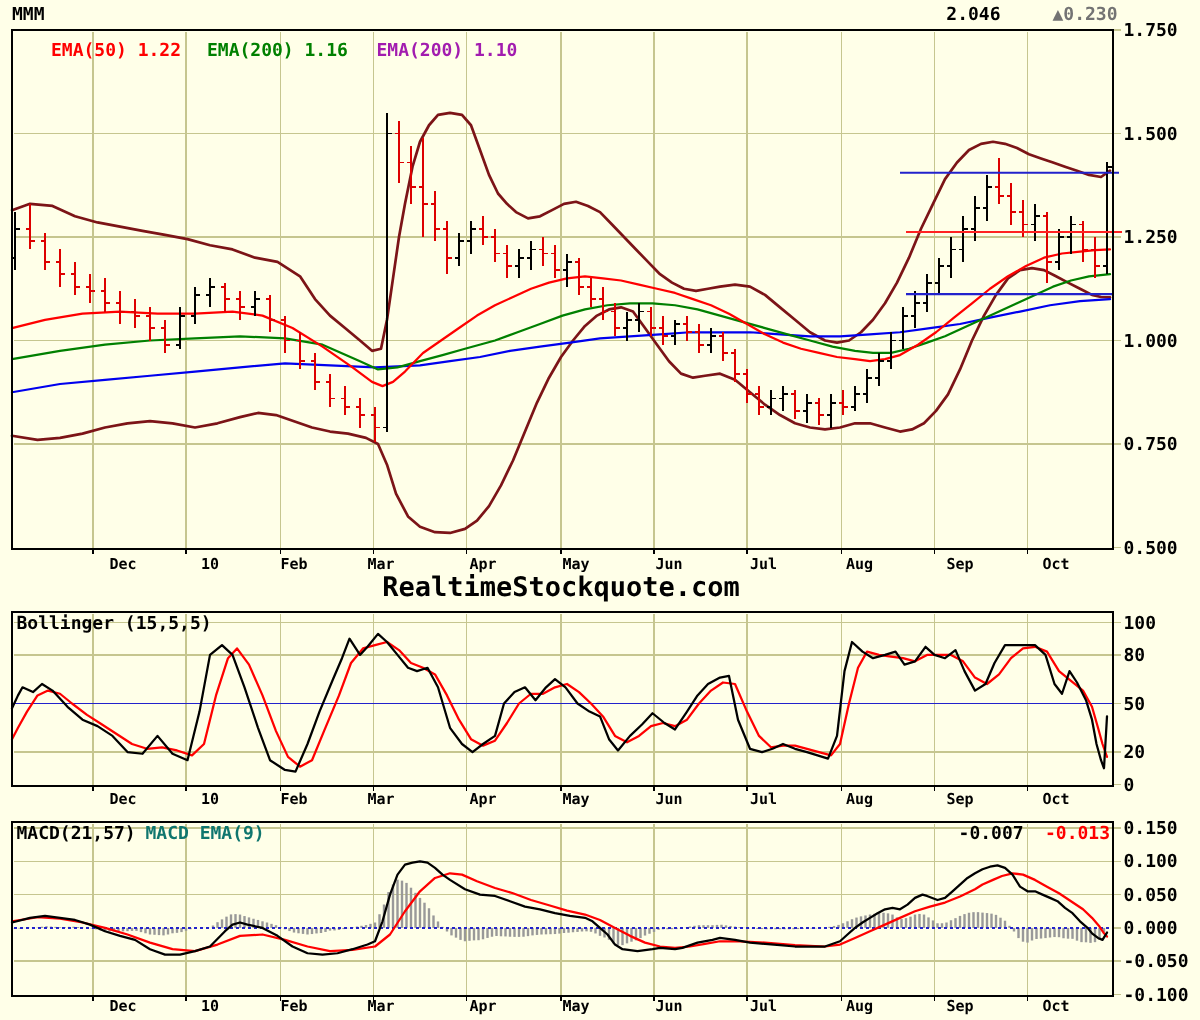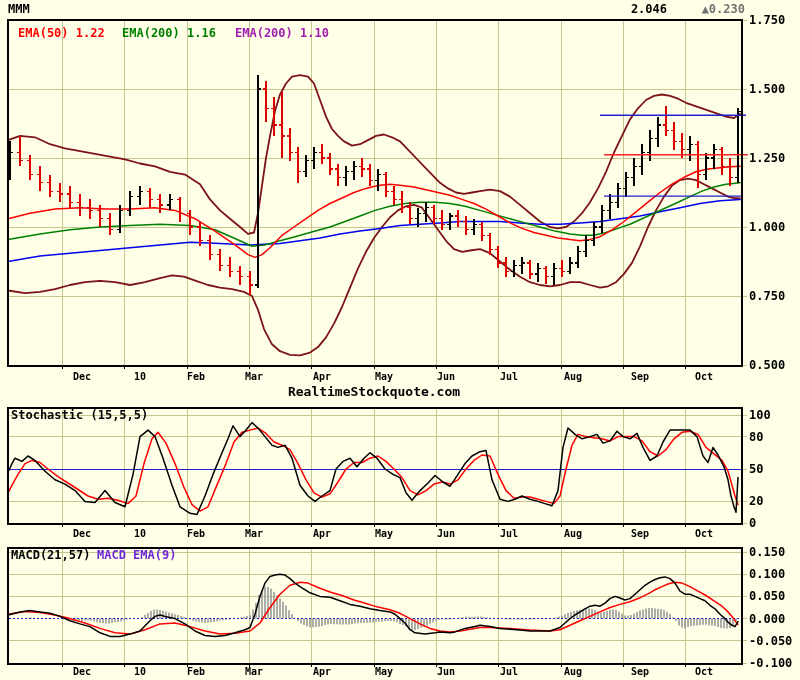--- a/index.html
+++ b/index.html
@@ -3,28 +3,28 @@
 <meta charset="utf-8">
 <style>
   html,body{margin:0;padding:0;}
   body{width:800px;height:680px;background:#FFFFE8;font-family:"DejaVu Sans Mono","Liberation Mono",monospace;}
   #stage{position:relative;width:800px;height:680px;overflow:hidden;}
   #chart{position:absolute;left:0;top:0;}
   .txt{position:absolute;font-weight:bold;font-size:12px;color:#000;white-space:nowrap;line-height:13px;}
   #hdr-last{left:597px;top:3px;width:70px;text-align:right;}
   #hdr-change{left:677px;top:3px;width:68px;text-align:right;}
   #hdr-symbol{left:8px;top:3px;}
-  #watermark{left:0;top:385px;width:748px;text-align:center;font-size:13px;}
+  #watermark{left:0;top:385px;width:748px;text-align:center;font-size:18px;}
   #stoch-title{left:11px;top:409px;}
   #stoch-readout{left:520px;top:409px;width:220px;text-align:right;}
   #macd-title{left:11px;top:549px;}
   #macd-sub{left:97px;top:549px;}
   #macd-readout{left:560px;top:549px;width:180px;text-align:right;}
   .legend-row span{position:absolute;top:0;}
-  #legend{position:absolute;left:0;top:27px;width:748px;height:14px;}
+  #legend{position:absolute;left:16px;top:27px;width:748px;height:14px;}
   .xlabels span{position:absolute;transform:translateX(-50%);font-weight:bold;font-size:10px;}
   .xlabels{position:absolute;left:0;width:760px;height:14px;}
 </style>
 </head>
 <body>
 <div id="stage">
 
 <svg id="chart" width="800" height="680">
       <g>
         <g stroke="#C6C68F" stroke-width="1" shape-rendering="crispEdges">
@@ -862,24 +862,28 @@
 <div class="txt" id="hdr-change" style="color: #737373;">▲0.230</div>
 
 <div id="legend" class="legend-row">
   <span class="txt" style="left: 18px; color: rgb(255, 0, 0);">EMA(50) 1.22</span>
   <span class="txt" style="left: 122px; color: rgb(0, 128, 0);">EMA(200) 1.16</span>
   <span class="txt" style="left: 235px; color: #a21caf;">EMA(200) 1.10</span>
 </div>
 
 <div class="txt" id="watermark">RealtimeStockquote.com</div>
 
-<div class="txt" id="stoch-title">Stochastic (15,5,5)</div>
+<div class="txt" id="stoch-title">Bollinger (15,5,5)</div>
 
 <div class="txt" id="macd-title">MACD(21,57)</div>
-<div class="txt" id="macd-sub" style="color: #6d28d9;">MACD EMA(9)</div>
+<div class="txt" id="macd-sub" style="color: #0f766e;">MACD EMA(9)</div>
+<div class="txt" id="macd-readout">
+  <span>-0.007</span>
+  <span id="macd-sig-val" style="margin-left: 7px; color: rgb(255, 0, 0);">-0.013</span>
+</div>
 
 <div class="xlabels" id="xlabels-main" style="top:371px">
       <span style="left: 82px;">Dec</span>
       <span style="left: 140px;">10</span>
       <span style="left: 196px;">Feb</span>
       <span style="left: 254px;">Mar</span>
       <span style="left: 322px;">Apr</span>
       <span style="left: 384px;">May</span>
       <span style="left: 446px;">Jun</span>
       <span style="left: 509px;">Jul</span>

